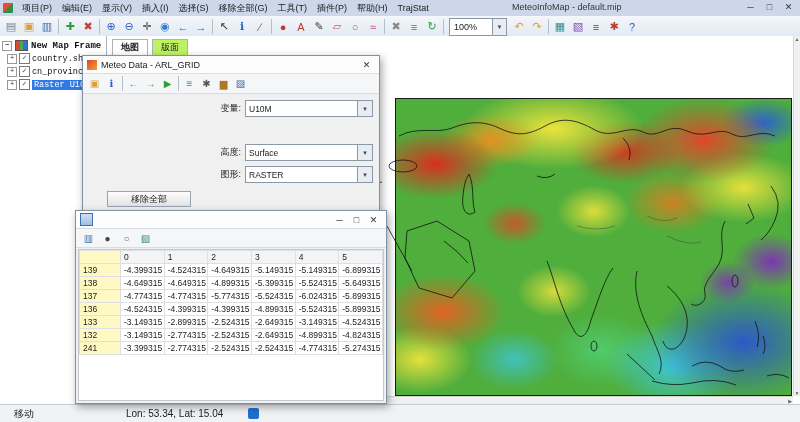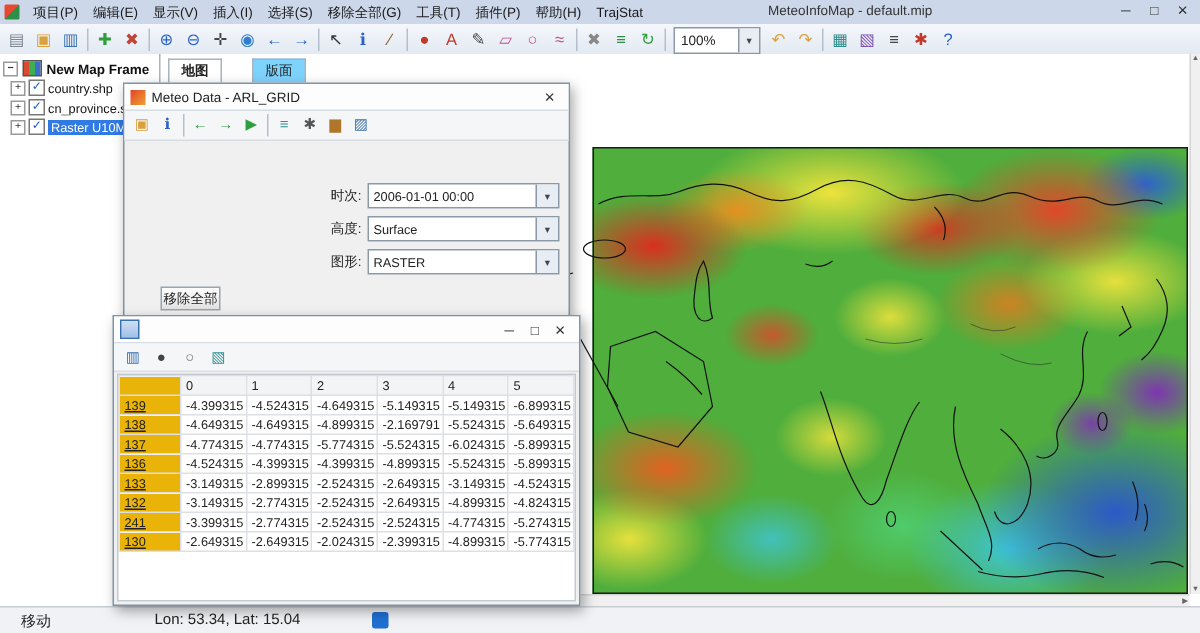--- a/index.html
+++ b/index.html
@@ -18,32 +18,32 @@
   
   .toolbar{position:absolute;left:0;top:16px;width:800px;height:22px;background:linear-gradient(#f4f7fb,#e2e9f2);border-bottom:1px solid #b9c4d2;display:flex;align-items:center;padding:0 2px;box-sizing:border-box;}
   .tb-group{display:inline-flex;align-items:center;}
   .tb-icon{width:18px;height:18px;display:inline-flex;align-items:center;justify-content:center;font-size:11px;border-radius:2px;cursor:default;}
   .tb-sep,.mt-sep{width:1px;height:15px;background:#b4bfcc;margin:0 2px;display:inline-block;}
   .zoom-combo{display:inline-flex;align-items:center;height:16px;background:#fff;border:1px solid #8a98a8;margin:0 3px;}
   .zoom-value{width:38px;padding-left:4px;font-size:9px;color:#222;}
   .zoom-arrow{width:13px;height:16px;background:#e8edf4;border-left:1px solid #8a98a8;font-size:7px;display:inline-flex;align-items:center;justify-content:center;color:#445;}
 
   
-  .layers-panel{position:absolute;left:0;top:36px;width:107px;height:360px;background:#fff;border-right:1px solid #aab4bf;box-sizing:border-box;padding-top:3px;z-index:2;}
+  .layers-panel{position:absolute;left:0;top:36px;width:107px;height:360px;background:#fff;border-right:1px solid #aab4bf;box-sizing:border-box;padding-top:3px;z-index:2;font-family:Liberation Mono, monospace;}
   .tree-frame{display:flex;align-items:center;gap:3px;padding:1px 2px;font-size:9px;font-weight:bold;color:#111;}
   .frame-icon{width:11px;height:9px;background:linear-gradient(90deg,#d94a2f 33%,#3fae53 33% 66%,#3a6fd0 66%);border:1px solid #555;flex:0 0 auto;}
   .layer-row{display:flex;align-items:center;gap:2px;padding:1px 0 1px 7px;font-size:8.5px;color:#111;white-space:nowrap;}
   .expand-box{width:8px;height:8px;border:1px solid #999;font-size:7px;line-height:7px;text-align:center;color:#333;background:#fff;flex:0 0 auto;}
   .checkbox{width:9px;height:9px;border:1px solid #777;background:#fff;font-size:8px;line-height:8px;text-align:center;color:#1d5fbf;overflow:hidden;flex:0 0 auto;}
   .layer-label{overflow:hidden;text-overflow:clip;}
   .layer-label.selected{background:#2f7ae5;color:#fff;padding:0 2px;}
 
   
-  .doc-tabs{position:absolute;left:112px;top:39px;display:flex;gap:20px;z-index:3;}
-  .doc-tab{padding:1px 8px;font-size:9px;border:1px solid #aab4bf;border-bottom:none;background:#7dd3fc;color:#222;}
+  .doc-tabs{position:absolute;left:112px;top:39px;display:flex;gap:4px;z-index:3;}
+  .doc-tab{padding:1px 8px;font-size:9px;border:1px solid #aab4bf;border-bottom:none;background:#bef264;color:#222;}
   .doc-tab.active{background:#fff;font-weight:bold;}
 
   
   .map-canvas{position:absolute;left:107px;top:36px;width:686px;height:360px;background:#fff;overflow:hidden;z-index:1;}
   .raster{position:absolute;left:288px;top:62px;width:397px;height:298px;border:1px solid #1a1a1a;box-sizing:border-box;
     background:
       radial-gradient(90px 50px at 10% 22%, rgba(225,40,30,.95), rgba(225,40,30,0) 70%),
       radial-gradient(70px 40px at 24% 14%, rgba(240,140,30,.9), rgba(240,140,30,0) 70%),
       radial-gradient(120px 55px at 40% 10%, rgba(245,230,60,.95), rgba(245,230,60,0) 75%),
       radial-gradient(80px 45px at 58% 18%, rgba(225,40,30,.85), rgba(225,40,30,0) 70%),
@@ -65,52 +65,52 @@
       #4fae3c;}
   .coastlines{position:absolute;left:0;top:0;pointer-events:none;}
 
   
   .vscroll{position:absolute;left:793px;top:36px;width:7px;height:360px;background:#f0f0f0;border-left:1px solid #d5d5d5;box-sizing:border-box;font-size:5px;color:#666;display:flex;flex-direction:column;justify-content:space-between;align-items:center;z-index:2;}
   .hscroll{position:absolute;left:107px;top:396px;width:686px;height:8px;background:#f0f0f0;border-top:1px solid #d5d5d5;box-sizing:border-box;font-size:5px;color:#666;display:flex;justify-content:space-between;align-items:center;padding:0 1px;z-index:2;}
 
   
   .statusbar{position:absolute;left:0;top:404px;width:800px;height:18px;background:#f0f2f5;border-top:1px solid #c8cdd4;box-sizing:border-box;display:flex;align-items:center;font-size:10px;color:#222;z-index:4;}
   .status-mode{margin-left:14px;min-width:42px;}
-  .status-coords{margin-left:2px;padding-left:45px;}
+  .status-coords{margin-left:25px;padding-left:45px;}
   .status-blue{position:absolute;left:248px;top:3px;width:11px;height:11px;background:#1f6fd0;border-radius:2px;}
 
   
   .dlg-titlebar{height:17px;background:#fdfdfd;display:flex;align-items:center;padding:0 4px;font-size:9px;color:#222;border-bottom:1px solid #d8dde3;}
   .dlg-icon{width:10px;height:10px;background:linear-gradient(135deg,#e0452b,#f0a030);margin-right:4px;flex:0 0 auto;}
   .dlg-spacer{flex:1;}
   .dlg-btn{width:17px;text-align:center;font-size:9px;color:#333;line-height:16px;}
   .mt-icon{width:17px;height:16px;display:inline-flex;align-items:center;justify-content:center;font-size:10px;cursor:default;}
 
   
   .meteo-dialog{position:absolute;left:82px;top:55px;width:296px;height:154px;background:#f0f0f0;border:1px solid #7f93a6;box-shadow:2px 3px 8px rgba(0,0,0,.35);z-index:5;}
   .meteo-toolbar{height:19px;display:flex;align-items:center;padding:0 3px;border-bottom:1px solid #d8dde3;background:#f5f6f8;}
   .meteo-body{position:relative;height:116px;}
   .file-list{position:absolute;left:6px;top:6px;width:118px;height:86px;background:#fff;border:1px solid #8a98a8;font-size:8.5px;padding:1px;box-sizing:border-box;overflow:hidden;}
   .file-item{background:#d8d8d8;padding:0 2px;white-space:nowrap;overflow:hidden;}
-  .remove-btn{position:absolute;left:24px;top:97px;width:40px;height:16px;background:linear-gradient(#fdfdfd,#e2e2e2);border:1px solid #9aa4ae;font-size:9px;font-family:inherit;padding:0;color:#222;}
+  .remove-btn{position:absolute;left:24px;top:97px;width:84px;height:16px;background:linear-gradient(#fdfdfd,#e2e2e2);border:1px solid #9aa4ae;font-size:9px;font-family:inherit;padding:0;color:#222;}
   .field-row{position:absolute;left:130px;width:160px;display:flex;align-items:center;gap:4px;}
   .field-label{width:28px;text-align:right;font-size:9px;color:#222;flex:0 0 auto;}
   .combo{flex:1;display:flex;align-items:center;height:17px;background:#fff;border:1px solid #8a98a8;box-sizing:border-box;}
   .combo-value{flex:1;padding-left:3px;font-size:8.5px;color:#222;white-space:nowrap;overflow:hidden;}
   .combo-arrow{width:14px;height:100%;background:#e8edf4;border-left:1px solid #8a98a8;font-size:7px;display:flex;align-items:center;justify-content:center;color:#445;flex:0 0 auto;}
 
   
   .data-dialog{position:absolute;left:75px;top:210px;width:310px;height:192px;background:#f0f0f0;border:1px solid #7f93a6;box-shadow:2px 3px 8px rgba(0,0,0,.35);z-index:6;}
   .dlg2-icon{width:11px;height:11px;border:1px solid #3a6fb0;background:linear-gradient(#cfe0f5,#9fc0e8);margin-right:4px;flex:0 0 auto;}
   .data-toolbar{height:18px;display:flex;align-items:center;gap:2px;padding:0 4px;border-bottom:1px solid #d8dde3;background:#f5f6f8;}
   .data-table-wrap{position:absolute;left:2px;top:38px;right:2px;bottom:2px;background:#fff;border:1px solid #c3c9d0;overflow:hidden;}
   #data-table{border-collapse:collapse;font-size:8.5px;width:100%;table-layout:fixed;}
   #data-table th,#data-table td{border:1px solid #dcdfe3;padding:0 3px;height:12px;font-weight:normal;text-align:left;white-space:nowrap;overflow:hidden;color:#222;}
   #data-table th{background:#f3f4f6;}
-  #data-table td.rowhdr,#data-table th.corner{background:#eab308;width:34px;text-decoration:underline;}
+  #data-table td.rowhdr,#data-table th.corner{background:#fef9c3;width:34px;}
 </style>
 </head>
 <body>
 
 <div class="app">
 
   <div class="titlebar">
     <div class="app-icon"></div>
     <div class="menubar" id="menu-bar">
         <span class="menu-item">项目(P)</span>
@@ -272,24 +272,24 @@
         <span class="mt-icon" style="color: rgb(46, 158, 63);">▶</span>
         <span class="mt-sep"></span>
         <span class="mt-icon" style="color: rgb(46, 143, 143);">≡</span>
         <span class="mt-icon" style="color: rgb(85, 85, 85);">✱</span>
         <span class="mt-icon" style="color: rgb(176, 118, 42);">▆</span>
         <span class="mt-icon" style="color: rgb(58, 111, 176);">▨</span>
       </div>
     <div class="meteo-body">
       <button class="remove-btn">移除全部</button>
 
-      <div class="field-row" style="top:28px">
-        <span class="field-label">时次:</span>
+      <div class="field-row" style="top:6px">
+        <span class="field-label">变量:</span>
         <span class="combo">
-          <span class="combo-value">2006-01-01 00:00</span>
+          <span class="combo-value">U10M</span>
           <span class="combo-arrow">▾</span>
         </span>
       </div>
       <div class="field-row" style="top:50px">
         <span class="field-label">高度:</span>
         <span class="combo">
           <span class="combo-value">Surface</span>
           <span class="combo-arrow">▾</span>
         </span>
       </div>
@@ -338,21 +338,21 @@
               <td>-4.649315</td>
               <td>-5.149315</td>
               <td>-5.149315</td>
               <td>-6.899315</td>
             </tr>
             <tr>
               <td class="rowhdr">138</td>
               <td>-4.649315</td>
               <td>-4.649315</td>
               <td>-4.899315</td>
-              <td>-2.169791</td>
+              <td>-5.399315</td>
               <td>-5.524315</td>
               <td>-5.649315</td>
             </tr>
             <tr>
               <td class="rowhdr">137</td>
               <td>-4.774315</td>
               <td>-4.774315</td>
               <td>-5.774315</td>
               <td>-5.524315</td>
               <td>-6.024315</td>
@@ -387,29 +387,20 @@
             </tr>
             <tr>
               <td class="rowhdr">241</td>
               <td>-3.399315</td>
               <td>-2.774315</td>
               <td>-2.524315</td>
               <td>-2.524315</td>
               <td>-4.774315</td>
               <td>-5.274315</td>
             </tr>
-            <tr>
-              <td class="rowhdr">130</td>
-              <td>-2.649315</td>
-              <td>-2.649315</td>
-              <td>-2.024315</td>
-              <td>-2.399315</td>
-              <td>-4.899315</td>
-              <td>-5.774315</td>
-            </tr>
           </tbody>
         </table>
     </div>
   </div>
 
   <div class="statusbar">
     <span class="status-mode">移动</span>
     <span class="status-coords">Lon: 53.34, Lat: 15.04</span>
     <span class="status-blue"></span>
   </div>

